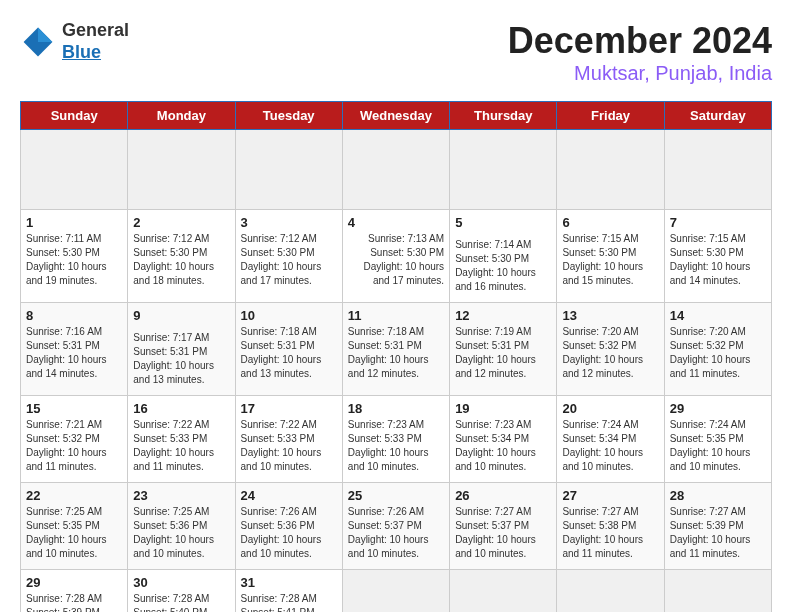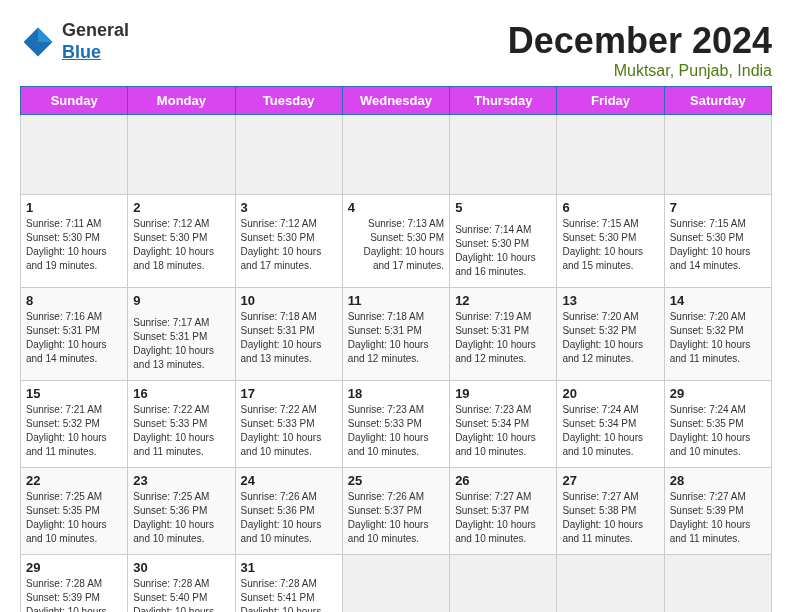--- a/index.html
+++ b/index.html
@@ -7,21 +7,21 @@
       font-family: Arial, sans-serif;
       background: #fff;
       width: 792px;
       min-height: 612px;
       padding: 20px;
     }
     .header {
       display: flex;
       align-items: flex-start;
       justify-content: space-between;
-      margin-bottom: 6px;
+      margin-bottom: 16px;
     }
     .logo {
       display: flex;
       align-items: center;
       gap: 6px;
     }
     .logo-text {
       font-size: 18px;
       font-weight: bold;
       line-height: 1.2;
@@ -34,30 +34,30 @@
     }
     .title-block {
       text-align: right;
     }
     .month-year {
       font-size: 36px;
       font-weight: bold;
       color: #222;
     }
     .location {
-      font-size: 16px;
-      color: #4d7c0f;
+      font-size: 20px;
+      color: #8b5cf6;
     }
     table {
       width: 100%;
       border-collapse: collapse;
       table-layout: fixed;
     }
     thead tr th {
-      background-color: #d946ef;
+      background-color: #b91c1c;
       color: #fff;
       text-align: center;
       padding: 6px 4px;
       font-size: 13px;
       border: 1px solid #2a6ebb;
     }
     tbody tr td {
       vertical-align: top;
       padding: 5px 5px 8px 5px;
       border: 1px solid #ccc;

